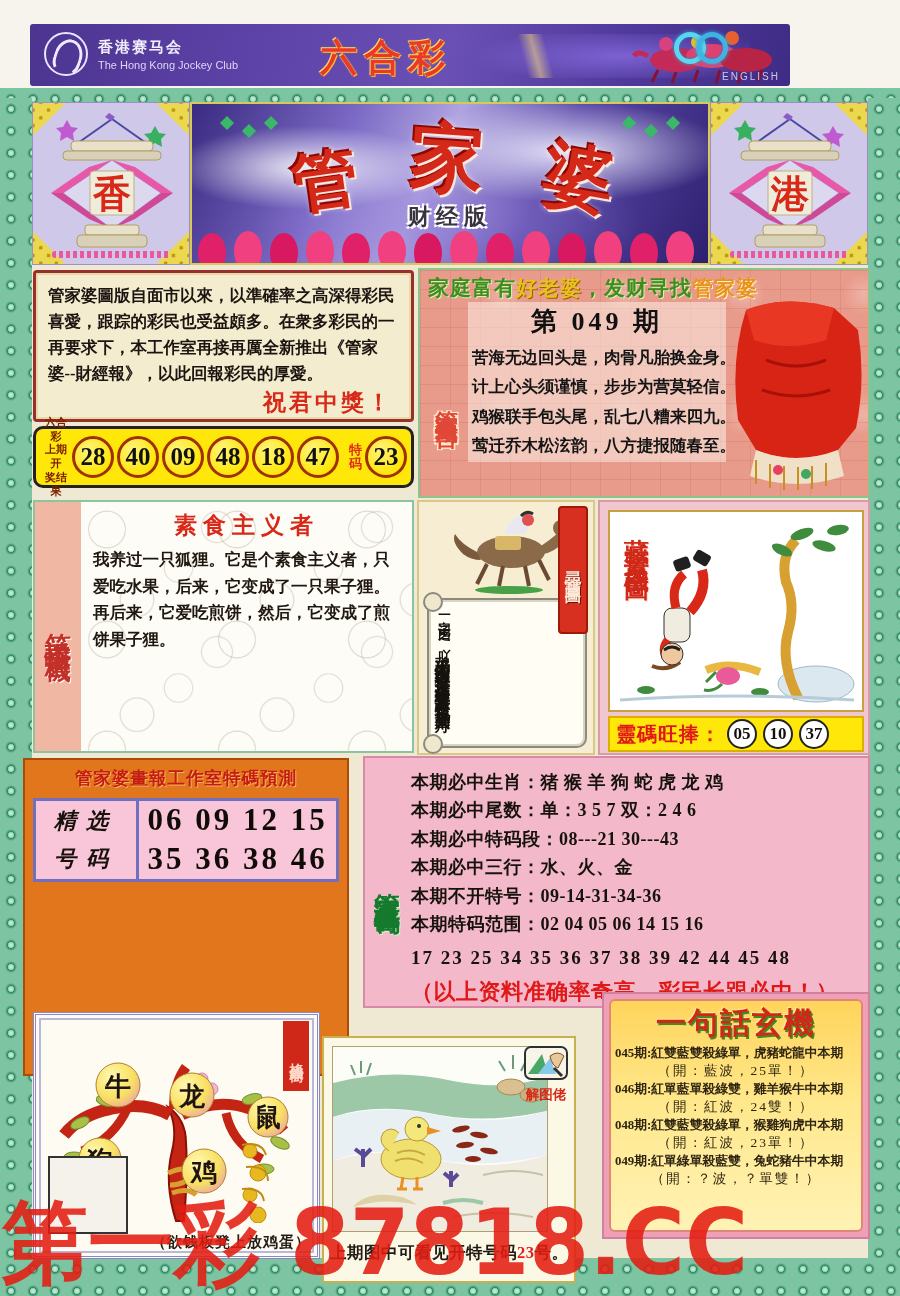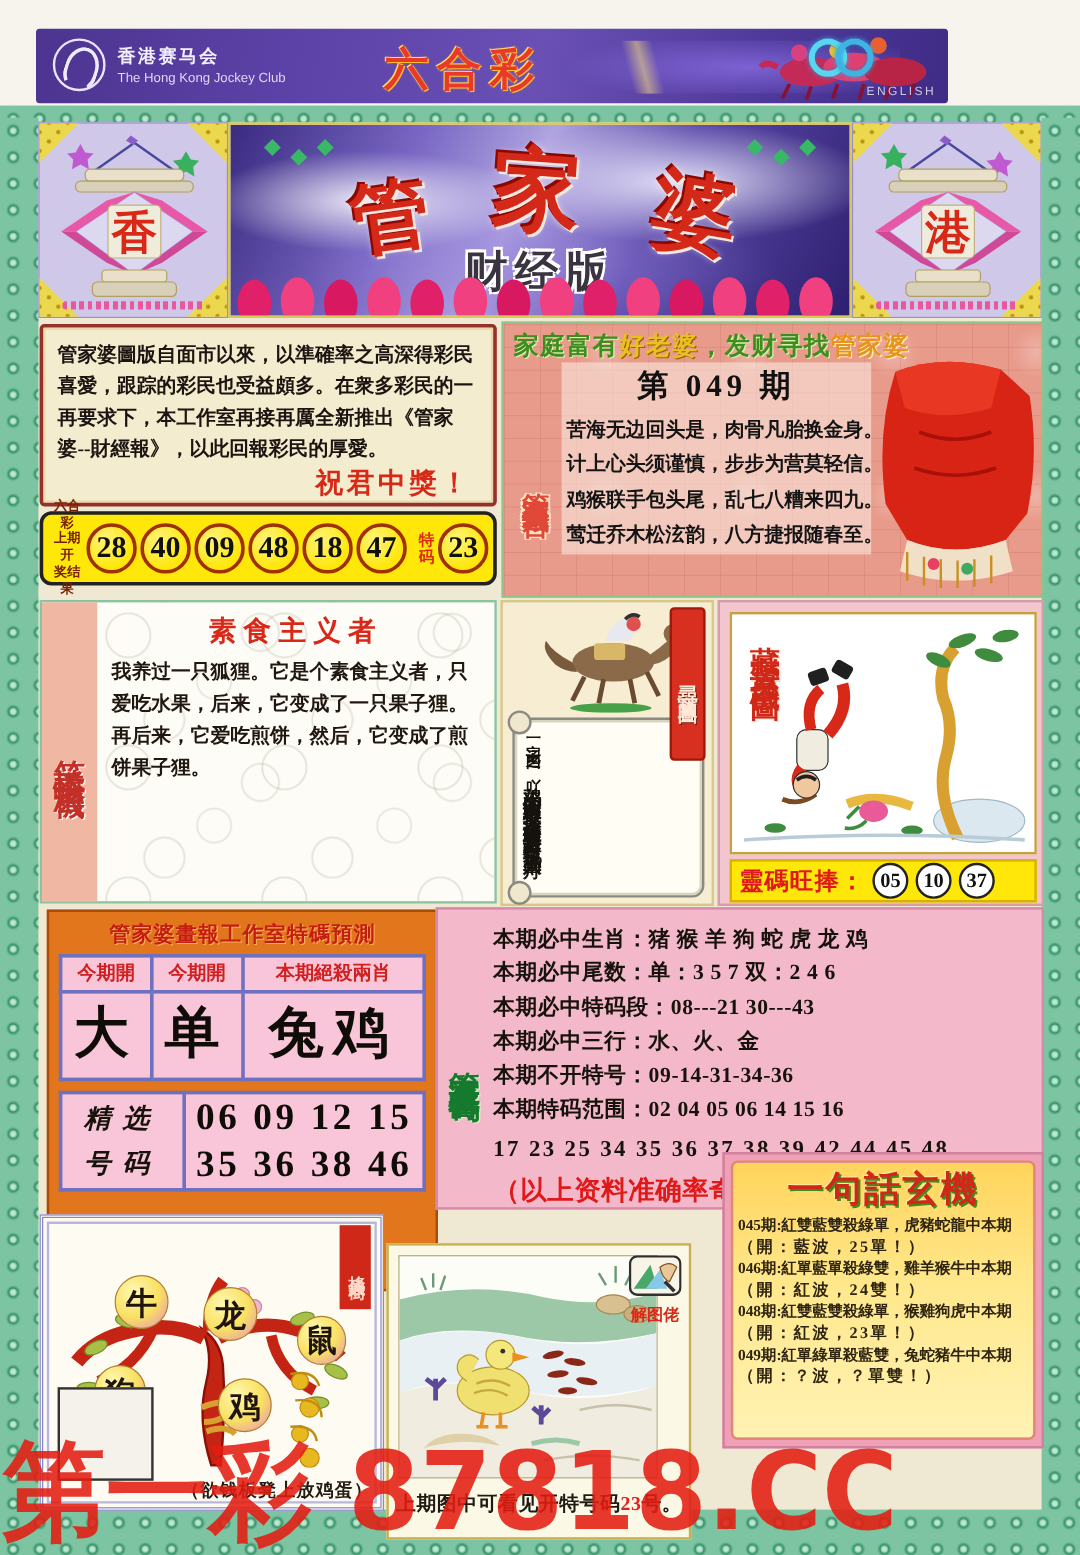--- a/index.html
+++ b/index.html
@@ -67,21 +67,21 @@
     background:
       radial-gradient(ellipse 190px 60px at 22% 40%, rgba(255,255,255,.85), rgba(255,255,255,0) 70%),
       radial-gradient(ellipse 230px 70px at 72% 30%, rgba(240,238,255,.9), rgba(255,255,255,0) 72%),
       radial-gradient(ellipse 260px 90px at 50% 75%, rgba(150,130,220,.6), rgba(0,0,0,0) 75%),
       linear-gradient(115deg,#3a2a80 0%,#7a68c4 28%,#b0a4e0 46%,#5a48a8 66%,#2e2070 100%);
   }
   .mast-star { position:absolute; width:10px; height:10px; background:#39b868; transform:rotate(45deg); }
   .mast-char { position:absolute; font-weight:900; color:#d42818;
     text-shadow:2px 2px 0 #f8e8e0, -2px -2px 0 #8a0800, 0 0 6px rgba(255,255,255,.6); }
   .mast-sub { position:absolute; left:50%; top:98px; transform:translateX(-50%);
-    font-size:36px; font-weight:900; color:#3a3440; letter-spacing:6px;
+    font-size:22px; font-weight:900; color:#3a3440; letter-spacing:6px;
     text-shadow:2px 2px 0 #ffffff,-2px -2px 0 #ffffff,2px -2px 0 #ffffff,-2px 2px 0 #ffffff; }
   .petals { position:absolute; left:0; bottom:0; width:520px; height:40px; }
 
   
   .intro { position:absolute; left:33px; top:270px; width:381px; height:152px;
     background:#f4eccf; border:3px solid #96302a; border-radius:4px; box-shadow:inset 0 0 0 2px #e9d9a8;
     padding:10px 12px 6px 12px; }
   .intro-text { font-size:16.5px; line-height:1.58; color:#1c1410; font-weight:bold; text-indent:2em; }
   .intro-wish { color:#d82818; font-size:23px; font-weight:900; letter-spacing:3px; float:right; margin-right:6px; }
 
@@ -162,21 +162,21 @@
     border:2px solid #c8a040; }
   .mystery-side { position:absolute; left:10px; top:6px; writing-mode:vertical-rl; text-orientation:upright;
     font-size:25px; font-weight:900; color:#d02818; letter-spacing:10px; text-shadow:1px 1px 0 #ffd8c8; }
   .lucky { position:absolute; left:8px; top:214px; width:256px; height:36px; background:#ffe70a;
     border:2px solid #d8b000; display:flex; align-items:center; padding:0 6px; gap:6px; }
   .lucky-label { color:#e01818; font-size:20px; font-weight:900; letter-spacing:1px; }
   .lucky-ball { width:30px; height:30px; background:#fff; border:2.5px solid #222; border-radius:50%;
     display:flex; align-items:center; justify-content:center; font-size:17px; font-weight:900; color:#111; }
 
   
-  .predict { position:absolute; left:39px; top:758px; width:326px; height:318px;
+  .predict { position:absolute; left:23px; top:758px; width:326px; height:318px;
     background:#e2761c; border:2px solid #a84c08; padding:6px 8px 8px 8px; }
   .predict-header { text-align:center; color:#c41c10; font-size:17.5px; font-weight:900;
     font-family:"Liberation Sans",sans-serif; letter-spacing:1px; white-space:nowrap;
     text-shadow:1px 1px 0 #f8b060; }
   .ptable { margin-top:5px; width:100%; border-collapse:collapse; }
   .ptable td { border:3px solid #7070c0; background:#f8c6d8; text-align:center; }
   .ptable .h td { color:#d02020; font-size:16px; font-weight:900; padding:3px 0; }
   .ptable .v td { color:#100c08; font-size:46px; font-weight:900; padding:2px 0 6px 0; letter-spacing:8px; }
   .ptable2 { margin-top:8px; width:100%; border-collapse:collapse; }
   .ptable2 td { border:3px solid #7070c0; background:#f8c6d8; }
@@ -208,29 +208,29 @@
   .riddle { position:absolute; left:322px; top:1036px; width:254px; height:247px; background:#fcf8e6;
     border:2px solid #c8b050; }
   .riddle-img { position:absolute; left:8px; top:8px; width:216px; height:186px; background:#ffffff; border:1px solid #b0a070; }
   .decoder { position:absolute; right:4px; top:8px; width:48px; text-align:center; }
   .decoder-label { color:#d82818; font-size:13.5px; font-weight:900; margin-top:2px; }
   .riddle-caption { position:absolute; left:6px; top:204px; width:266px; font-size:16.5px; font-weight:900;
     color:#201a12; letter-spacing:.5px; }
   .riddle-caption .num { color:#e02020; }
 
   
-  .hotline { position:absolute; left:602px; top:960px; width:268px; height:247px; background:#efa0b4;
+  .hotline { position:absolute; left:602px; top:992px; width:268px; height:247px; background:#efa0b4;
     border:2px solid #d080a0; padding:5px; }
   .hotline-inner { width:100%; height:100%; border:2px solid #e08878; border-radius:6px;
     background:linear-gradient(180deg,#ffd45c 0%,#ffe88c 45%,#fff2b4 100%); padding:2px 4px; }
   .hotline-title { text-align:center; font-size:30px; font-weight:900; color:#d02818; letter-spacing:2px;
     text-shadow:1.5px 1.5px 0 #3f8c1f, -1px -1px 0 #ffe8a0; }
   .hl-entry { margin-top:1px; }
   .hl-line { font-size:12.8px; font-weight:900; color:#2e2410; white-space:nowrap; }
-  .hl-res { font-size:13.5px; font-weight:700; color:#2e2410; letter-spacing:2px; }
+  .hl-res { text-align:center; font-size:13.5px; font-weight:400; color:#2e2410; letter-spacing:2px; }
 
   
   .watermark { position:absolute; left:2px; top:1186px; width:900px; font-family:"DejaVu Sans",sans-serif;
     font-size:86px; font-weight:900; color:rgba(228,28,18,.88); letter-spacing:0px; white-space:nowrap;
     transform:scaleY(1.05); z-index:50; pointer-events:none; }
 </style>
 </head>
 <body>
 
 <div class="sheet">
@@ -473,34 +473,20 @@
     <div class="lucky">
       <span class="lucky-label">靈碼旺捧：</span>
       <span class="lucky-ball">05</span>
       <span class="lucky-ball">10</span>
       <span class="lucky-ball">37</span>
     </div>
   </div>
 
   <div class="predict">
     <div class="predict-header">管家婆畫報工作室特碼預測</div>
-    <table class="ptable">
-      <tbody>
-          <tr class="h">
-        <td style="width:25%;">今期開</td>
-        <td style="width:25%;">今期開</td>
-        <td style="width:50%;">本期絕殺兩肖</td>
-      </tr>
-      <tr class="v">
-        <td>大</td>
-        <td>单</td>
-        <td>兔鸡</td>
-      </tr>
-    </tbody>
-      </table>
     <table class="ptable2">
       <tbody>
           <tr>
         <td class="picks-label">
           <div>精选</div>
           <div>号码</div>
         </td>
         <td class="picks-nums">
           <div>06 09 12 15</div>
           <div>35 36 38 46</div>

